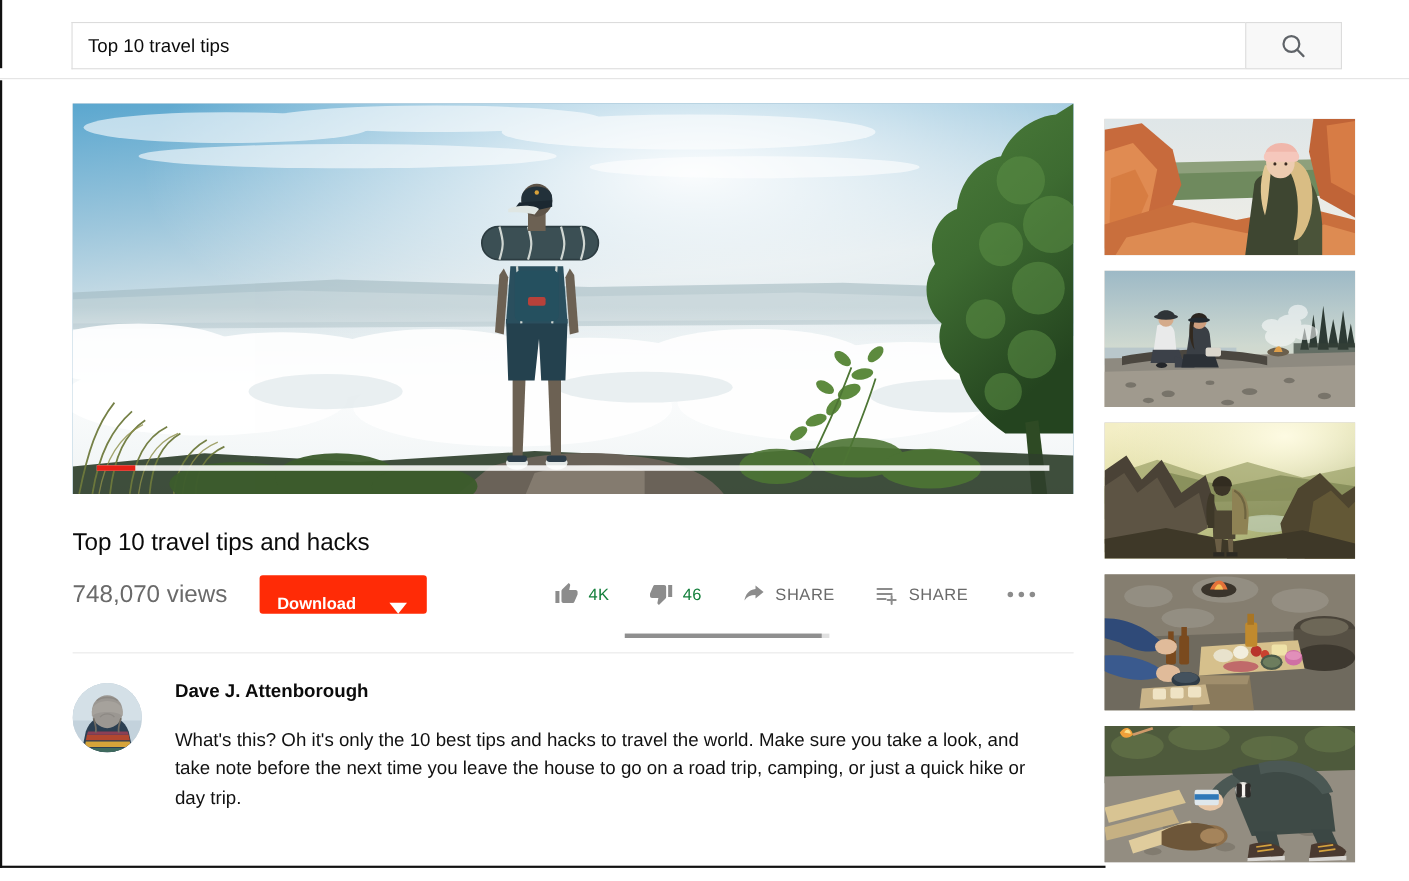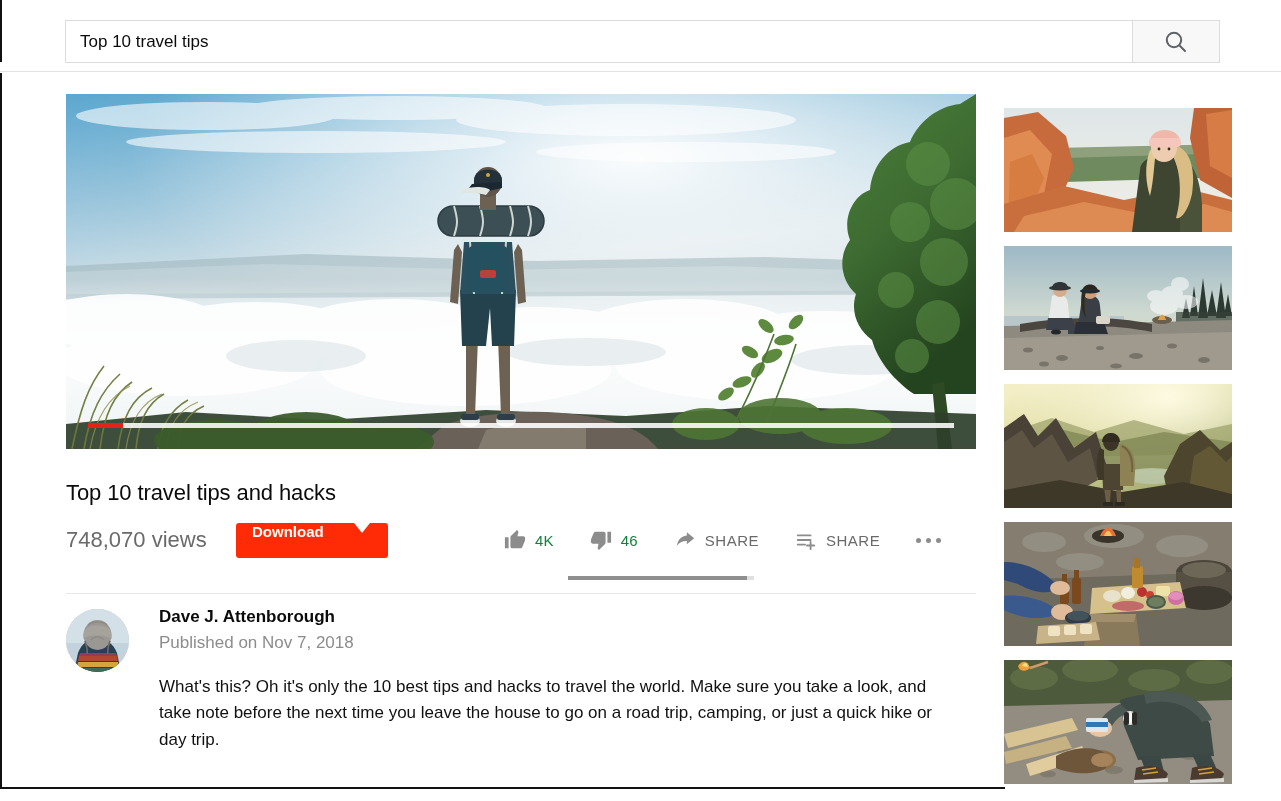--- a/index.html
+++ b/index.html
@@ -123,21 +123,21 @@
   .download-btn {
     width: 152px; height: 35px;
     background: #ff2b06;
     border: none;
     border-radius: 3px;
     color: #ffffff;
     font-family: "Liberation Sans", sans-serif;
     font-size: 15px;
     font-weight: bold;
     display: flex;
-    align-items: flex-start;
+    align-items: flex-end;
     justify-content: space-between;
     padding: 0 18px 0 16px;
     cursor: pointer;
   }
   .caret-down {
     width: 0; height: 0;
     border-left: 8px solid transparent;
     border-right: 8px solid transparent;
     border-top: 10px solid #ffffff;
   }
@@ -188,21 +188,21 @@
 
   .divider {
     margin-top: 34px;
     height: 1px;
     background: #e8e8e8;
     width: 910px;
   }
 
   
   .channel {
-    margin-top: 12px;
+    margin-top: 24px;
     display: flex;
     align-items: flex-start;
   }
   .avatar {
     width: 63px; height: 63px;
     border-radius: 50%;
     overflow: hidden;
     flex: 0 0 63px;
     background: #cfd8de;
     margin-top: 3px;
@@ -520,21 +520,20 @@
           <path d="M17.5 26 C17.5 13 45.5 13 45.5 26 L45.5 30 C40 25 23 25 17.5 30 Z" fill="#a6a29c"></path>
           <path d="M22 16 C26 12 37 12 41 16" stroke="#8d8984" stroke-width="1.4" fill="none"></path>
           <path d="M25 31 C28 27 35 27 38 31" stroke="#8d8984" stroke-width="1.2" fill="none"></path>
 
           <path d="M19 32 C21 38 22 41 21 45" stroke="#6f6a62" stroke-width="1.6" fill="none"></path>
           <path d="M44 32 C42 38 41 41 42 45" stroke="#6f6a62" stroke-width="1.6" fill="none"></path>
         </svg>
       </div>
       <div class="channel-body">
         <div class="channel-name">Dave J. Attenborough</div>
-        <div class="published">Published on Nov 7, 2018</div>
         <div class="description">What's this? Oh it's only the 10 best tips and hacks to travel the world. Make sure you take a look, and take note before the next time you leave the house to go on a road trip, camping, or just a quick hike or day trip.</div>
       </div>
     </div>
 
   </div>
 
   <div class="sidebar">
 
     <div class="side-thumb">
       <svg width="228" height="124" viewBox="0 0 228 124" preserveAspectRatio="none">

